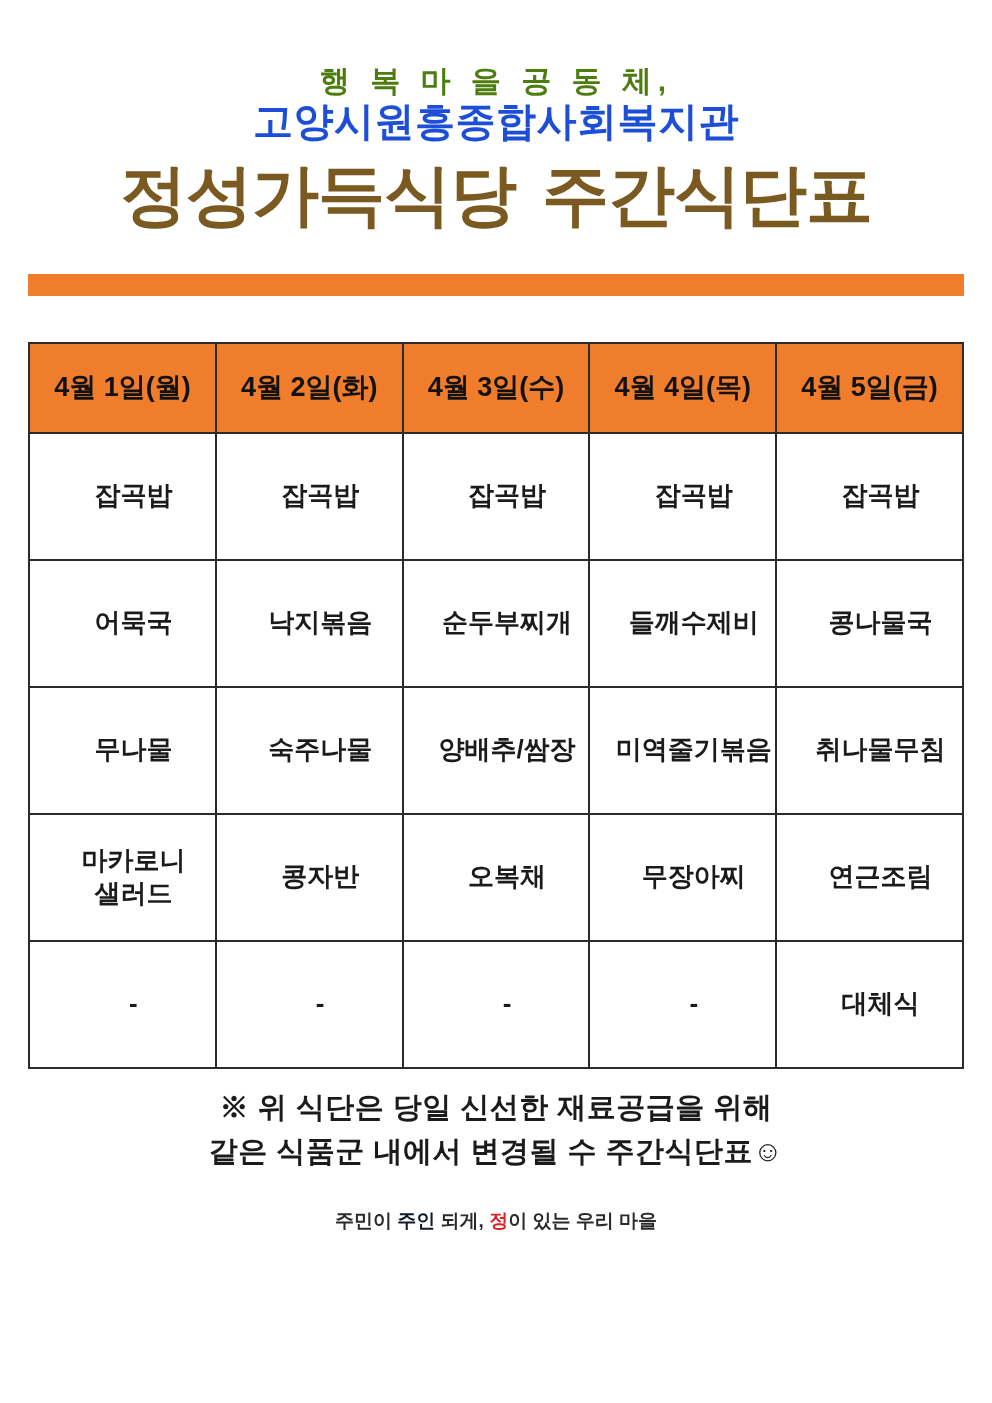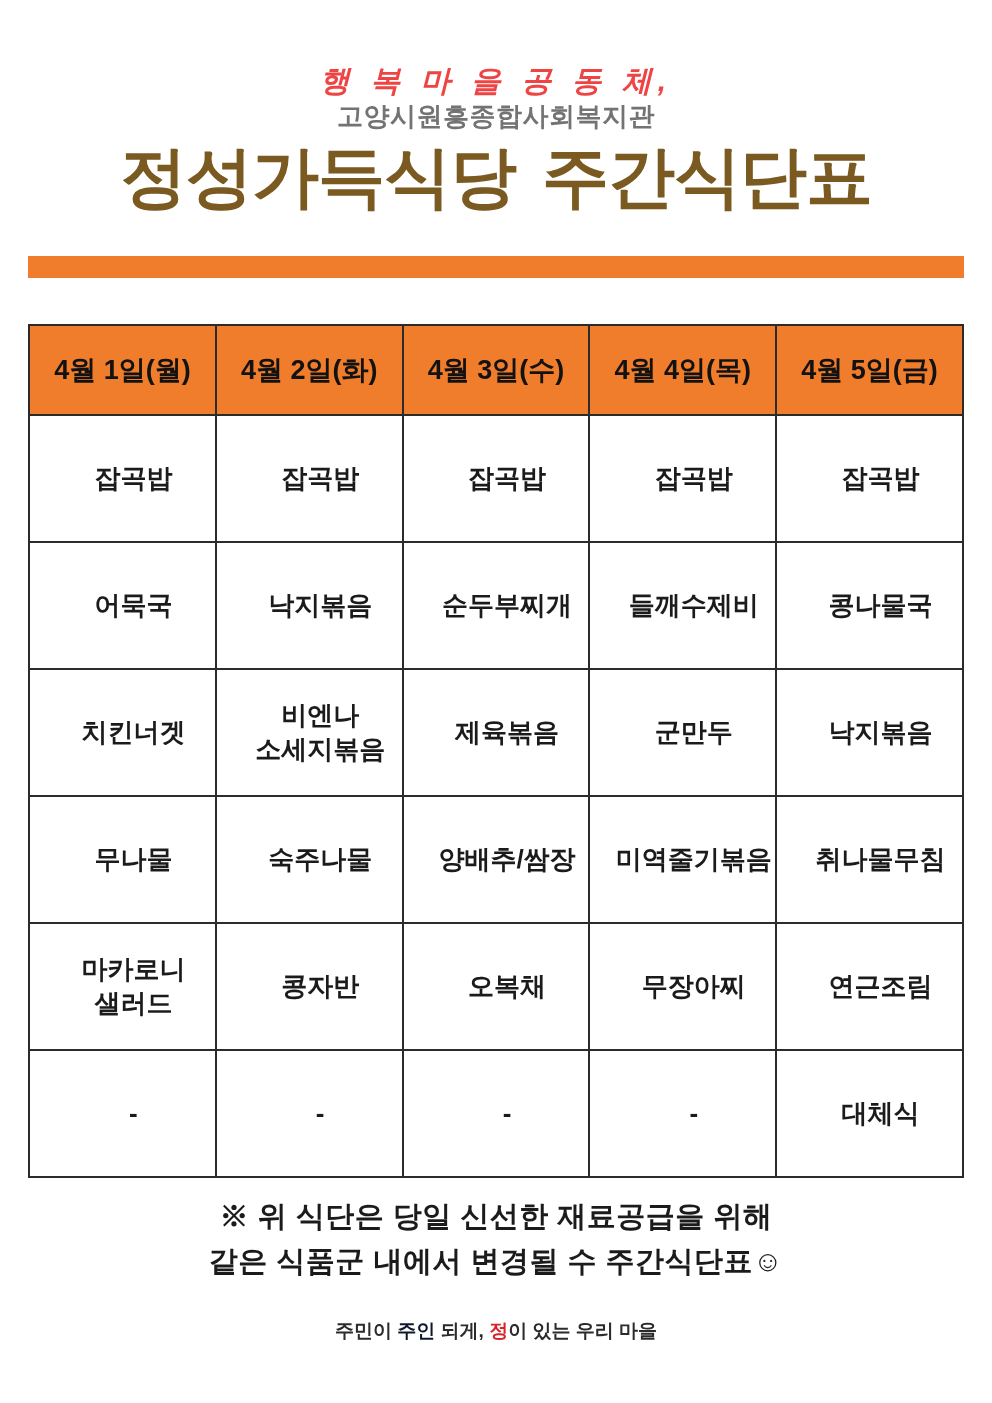--- a/index.html
+++ b/index.html
@@ -26,29 +26,29 @@
   .org-header {
     text-align: center;
     padding-top: 62px;
     color: #6b4f1d;
   }
   .org-line1 {
     font-size: 30px;
     font-weight: bold;
     letter-spacing: 6px;
     line-height: 1.25;
-    color: #ef4444;
-    font-style: italic;
+    color: #4d7c0f;
   }
   .org-line2 {
-    font-size: 26px;
+    font-size: 40px;
     font-weight: bold;
     letter-spacing: 0.5px;
     line-height: 1.25;
-    color: #737373;
+    color: #1d4ed8;
+    font-family: Liberation Mono, monospace;
   }
 
   .main-title {
     text-align: center;
     font-size: 67px;
     font-weight: bold;
     color: #7a5a20;
     letter-spacing: -1px;
     white-space: nowrap;
   }
@@ -187,38 +187,20 @@
             </td>
           <td>
               <span class="cell-line">들깨수제비</span>
             </td>
           <td>
               <span class="cell-line">콩나물국</span>
             </td>
         </tr>
         <tr>
           <td>
-              <span class="cell-line">치킨너겟</span>
-            </td>
-          <td>
-              <span class="cell-line">비엔나</span>
-              <span class="cell-line">소세지볶음</span>
-            </td>
-          <td>
-              <span class="cell-line">제육볶음</span>
-            </td>
-          <td>
-              <span class="cell-line">군만두</span>
-            </td>
-          <td>
-              <span class="cell-line">낙지볶음</span>
-            </td>
-        </tr>
-        <tr>
-          <td>
               <span class="cell-line">무나물</span>
             </td>
           <td>
               <span class="cell-line">숙주나물</span>
             </td>
           <td>
               <span class="cell-line">양배추/쌈장</span>
             </td>
           <td>
               <span class="cell-line">미역줄기볶음</span>

